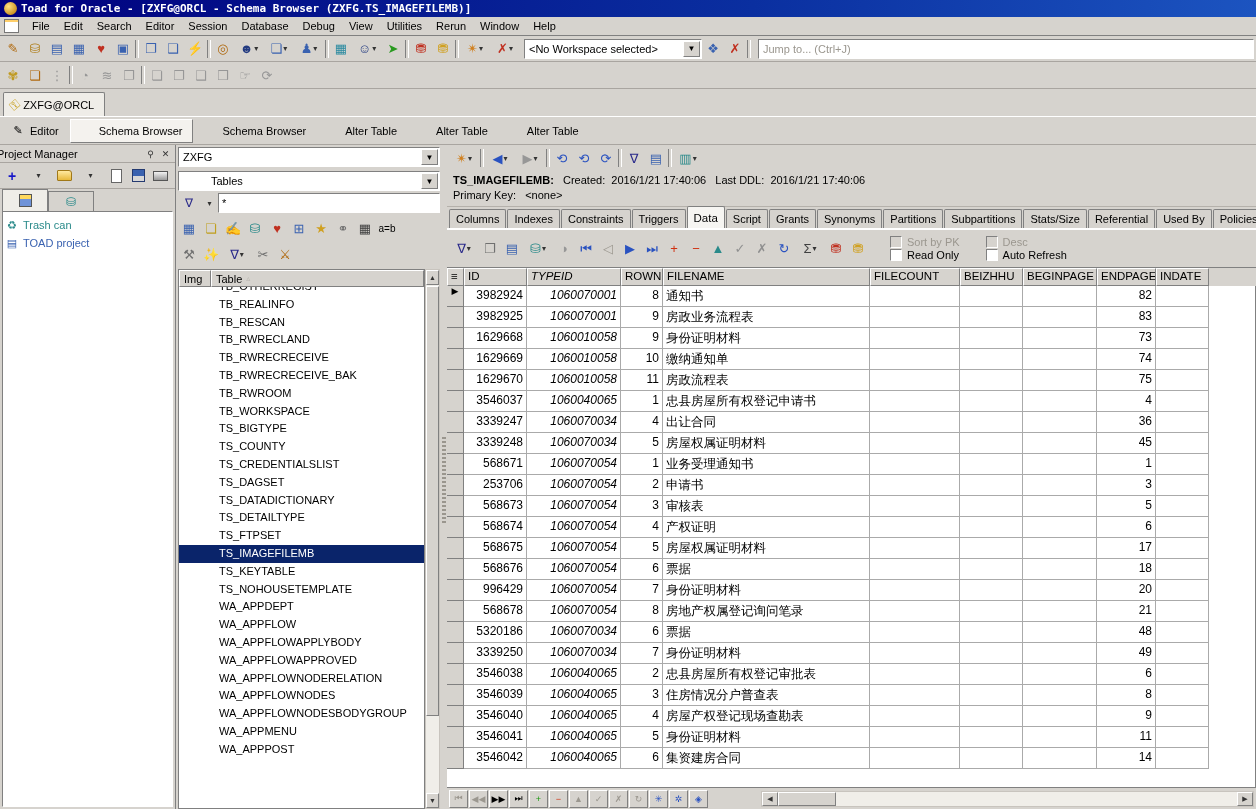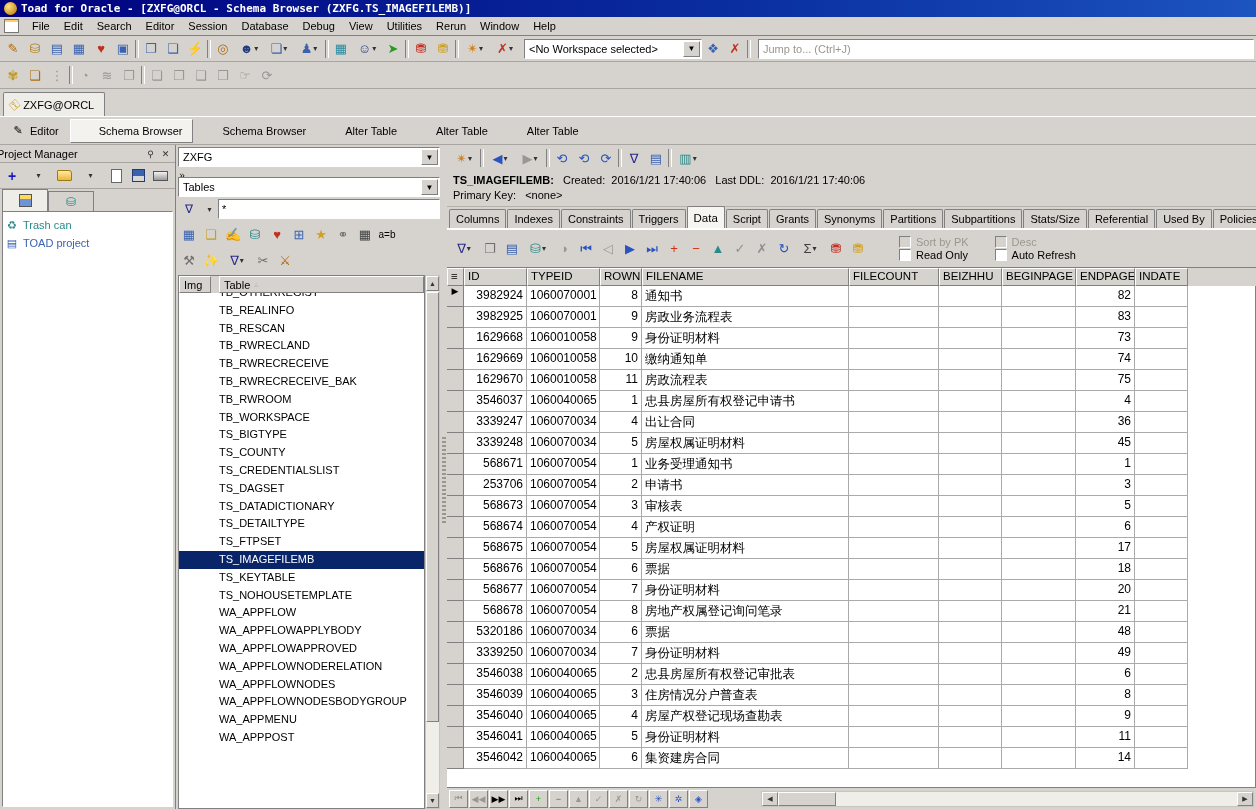--- a/index.html
+++ b/index.html
@@ -81,21 +81,21 @@
   .treeitem { display:flex; align-items:center; gap:4px; height:18px; white-space:nowrap; }
   .treeico { width:14px; text-align:center; font-size:11px; }
 
   
   .filterrow { height:24px; display:flex; align-items:center; gap:2px; padding:1px 0; }
   .funnel { color:#2a2a8a; font-size:12px; }
   .filterfield { flex:1; height:20px; background:#fff; border:1px solid; border-color:#808080 #fff #fff #808080; padding:0 3px; display:flex; align-items:center; }
   .iconrow { height:26px; display:flex; align-items:center; }
   #listwrap { flex:1; display:flex; margin-top:2px; min-height:0; }
   #tablelist { flex:1; display:flex; flex-direction:column; border:1px solid #808080; background:#fff; min-width:0; }
-  #listheader { height:17px; display:flex; flex:none; background:#d6d3ce;gap:8px; }
+  #listheader { height:17px; display:flex; flex:none; background:#d6d3ce; }
   .lhcell { border:1px solid; border-color:#fff #808080 #808080 #fff; padding:1px 4px; display:flex; align-items:center; gap:4px; }
   .lhcell.img { width:32px; flex:none; }
   .lhcell.tbl { flex:1; }
   .sortmark { color:#b8b4ae; font-size:8px; }
   #listbody { flex:1; overflow:hidden; position:relative; }
   #listitems { margin-top:-9px; }
   .litem { height:17.8px; line-height:17.8px; padding-left:40px; white-space:nowrap; cursor:default; }
   .litem.selected { background:#0a246a; color:#fff; }
   .vscroll { width:15px; flex:none; background:#f0eee9; border:1px solid #c8c4be; display:flex; flex-direction:column; }
   .sbtn { height:15px; background:#d6d3ce; border:1px solid; border-color:#fff #808080 #808080 #fff; font-size:7px; display:flex; align-items:center; justify-content:center; color:#333; flex:none; }
@@ -104,39 +104,39 @@
   
   #dtoolbar { height:26px; display:flex; align-items:center; padding:2px 2px; }
   #infoblock { padding:2px 6px 3px 6px; border-bottom:1px solid #b5b1ab; }
   #infoblock .iline { height:15px; line-height:15px; white-space:nowrap; }
   #infoblock b { font-weight:bold; }
   #dtabs { height:22px; display:flex; align-items:flex-end; padding:0 2px; border-bottom:1px solid #fff; }
   .dtab { height:19px; padding:0 6px; display:flex; align-items:center; border:1px solid #808080; border-bottom:none; border-radius:2px 2px 0 0;
     background:#d6d3ce; margin-right:1px; white-space:nowrap; cursor:default; }
   .dtab.active { background:#f6f5f2; height:22px; font-size:11.5px; position:relative; z-index:2; }
   #datatoolbar { height:38px; display:flex; align-items:center; padding:0 2px; border-top:1px solid #fff; }
-  .chkgrid { display:grid; grid-template-columns:auto auto; gap:1px 26px; margin-left:30px; }
+  .chkgrid { display:grid; grid-template-columns:auto auto; gap:1px 26px; margin-left:21px; }
   .chk { display:flex; align-items:center; gap:5px; white-space:nowrap; }
   .chk .box { width:12px; height:12px; background:#fff; border:1px solid; border-color:#808080 #fff #fff #808080; }
   .chk.disabled { color:#9b978f; }
   .chk.disabled .box { background:#d6d3ce; }
 
   
   #grid { flex:1; display:flex; flex-direction:column; background:#d6d3ce; border-top:1px solid #808080; min-height:0; }
   #gridheader { display:flex; flex:none; height:18px; background:#d6d3ce; }
   .ghc { border:1px solid; border-color:#fff #808080 #808080 #fff; padding:1px 3px; white-space:nowrap; overflow:hidden; flex:none; font-size:11.5px; }
   #gridbody { flex:1; overflow:hidden; background:#fff; border-right:1px solid #808080; }
   .grow { display:flex; height:21px; }
   .gc { border-right:1px solid #aaa; border-bottom:1px solid #aaa; padding:2px 3px; white-space:nowrap; overflow:hidden;
     flex:none; font-size:12px; background:#fff; }
   .gc.sel { background:#d6d3ce; border-right:1px solid #808080; border-bottom:1px solid #808080; padding:0; text-align:center; font-size:9px; color:#000; }
   .grow.current .gc.sel::after { content:"▶"; }
   .num { text-align:right; }
   .cjk { font-size:12.5px; }
-  .c-rowsel{width:17px;} .c-id{width:63px;} .c-typeid{width:73px;} .c-rowno{width:42px;}
+  .c-rowsel{width:17px;} .c-id{width:63px;} .c-typeid{width:94px;font-style:italic;} .c-rowno{width:42px;}
   .c-filename{width:207px;} .c-filecount{width:90px;} .c-beizhhu{width:63px;}
   .c-beginpage{width:74px;} .c-endpage{width:59px;} .c-indate{width:53px;}
 
   
   #bottomnav { height:22px; flex:none; display:flex; align-items:center; background:#d6d3ce; border-top:1px solid #808080; padding:1px 2px; }
   .nbtn { width:19px; height:18px; background:#d6d3ce; border:1px solid; border-color:#fff #808080 #808080 #fff;
     display:flex; align-items:center; justify-content:center; font-size:9px; flex:none; margin-right:1px; }
   .nbtn.disabled { color:#9b978f; }
   #hscroll { display:flex; align-items:center; height:16px; flex:1; margin-left:52px; background:#f0eee9; border:1px solid #c8c4be; }
   .hthumb { width:58px; height:14px; background:#d6d3ce; border:1px solid; border-color:#fff #808080 #808080 #fff; }
@@ -320,21 +320,21 @@
             <span>TOAD project</span>
           </div>
         </div>
     </div>
 
     <div id="midcol">
       <span class="combo">
         <span class="cval">ZXFG</span>
         <span class="cbtn">▼</span>
       </span>
-      <span class="combo" style="margin-top:10px;">
+      <span class="combo" style="margin-top:4px;padding-left:28px;">
         <span class="cval">Tables</span>
         <span class="cbtn">▼</span>
       </span>
       <div class="filterrow">
         <span class="tbtn">
             <span class="funnel">∇</span>
           </span>
         <span class="tbtn drop minibtn" style="width:14px"></span>
         <span class="filterfield">
             <span>*</span>
@@ -386,20 +386,21 @@
                 <div class="litem">TS_BIGTYPE</div>
                 <div class="litem">TS_COUNTY</div>
                 <div class="litem">TS_CREDENTIALSLIST</div>
                 <div class="litem">TS_DAGSET</div>
                 <div class="litem">TS_DATADICTIONARY</div>
                 <div class="litem">TS_DETAILTYPE</div>
                 <div class="litem">TS_FTPSET</div>
                 <div class="litem selected">TS_IMAGEFILEMB</div>
                 <div class="litem">TS_KEYTABLE</div>
                 <div class="litem">TS_NOHOUSETEMPLATE</div>
+                <div class="litem">WA_APPDEPT</div>
                 <div class="litem">WA_APPFLOW</div>
                 <div class="litem">WA_APPFLOWAPPLYBODY</div>
                 <div class="litem">WA_APPFLOWAPPROVED</div>
                 <div class="litem">WA_APPFLOWNODERELATION</div>
                 <div class="litem">WA_APPFLOWNODES</div>
                 <div class="litem">WA_APPFLOWNODESBODYGROUP</div>
                 <div class="litem">WA_APPMENU</div>
                 <div class="litem">WA_APPPOST</div>
               </div>
           </div>
@@ -701,21 +702,21 @@
               <span class="gc cjk c-filename">票据</span>
               <span class="gc c-filecount"></span>
               <span class="gc c-beizhhu"></span>
               <span class="gc c-beginpage"></span>
               <span class="gc num c-endpage">18</span>
               <span class="gc c-indate"></span>
             </div>
 
             <div class="grow">
               <span class="gc sel c-rowsel"></span>
-              <span class="gc num c-id">568677</span>
+              <span class="gc num c-id">996429</span>
               <span class="gc num c-typeid">1060070054</span>
               <span class="gc num c-rowno">7</span>
               <span class="gc cjk c-filename">身份证明材料</span>
               <span class="gc c-filecount"></span>
               <span class="gc c-beizhhu"></span>
               <span class="gc c-beginpage"></span>
               <span class="gc num c-endpage">20</span>
               <span class="gc c-indate"></span>
             </div>
 

